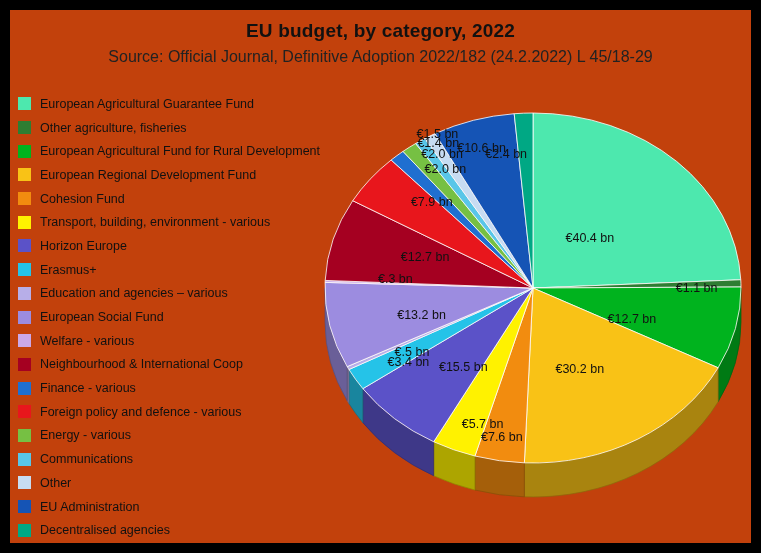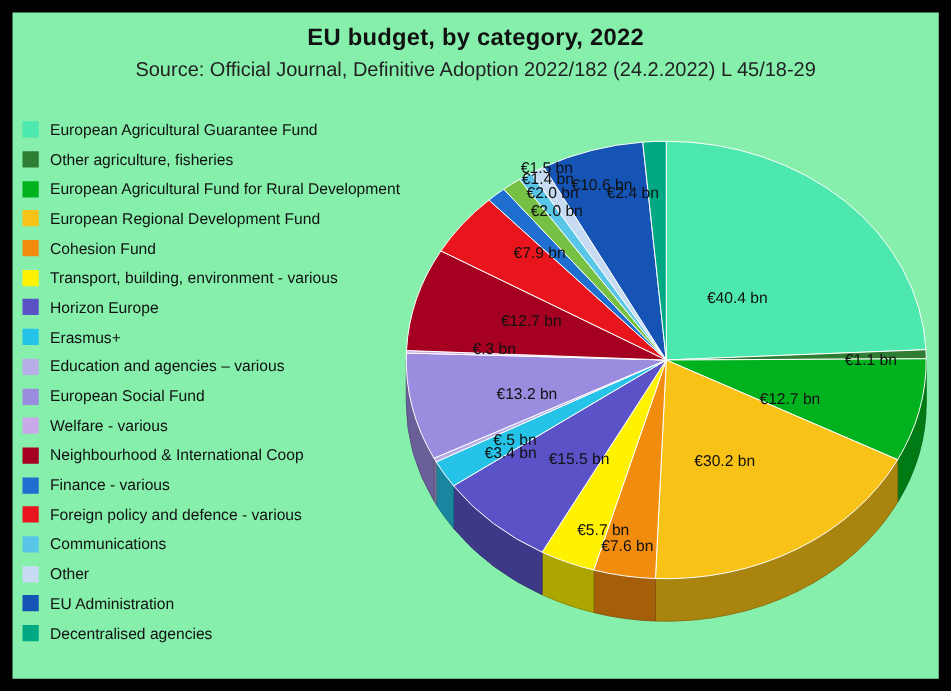--- a/index.html
+++ b/index.html
@@ -6,21 +6,21 @@
   body {
     width:761px; height:553px;
     background:#000;
     font-family:"Liberation Sans", sans-serif;
     overflow:hidden;
   }
   #frame {
     position:absolute;
     left:10px; top:10px;
     width:741px; height:533px;
-    background:#86efac;
+    background:#c2410c;
     overflow:hidden;
   }
   #title {
     position:absolute;
     left:0; top:10px; width:741px;
     text-align:center;
     font-size:19px;
     font-weight:bold;
     color:#111;
     letter-spacing:0.2px;
@@ -126,20 +126,24 @@
         <span class="legend-swatch" style="background: rgb(165, 0, 33);"></span>
         <span class="legend-label">Neighbourhood &amp; International Coop</span>
       </div>
       <div class="legend-item">
         <span class="legend-swatch" style="background: rgb(31, 111, 208);"></span>
         <span class="legend-label">Finance - various</span>
       </div>
       <div class="legend-item">
         <span class="legend-swatch" style="background: rgb(232, 22, 28);"></span>
         <span class="legend-label">Foreign policy and defence - various</span>
+      </div>
+      <div class="legend-item">
+        <span class="legend-swatch" style="background: rgb(118, 192, 67);"></span>
+        <span class="legend-label">Energy - various</span>
       </div>
       <div class="legend-item">
         <span class="legend-swatch" style="background: rgb(89, 198, 232);"></span>
         <span class="legend-label">Communications</span>
       </div>
       <div class="legend-item">
         <span class="legend-swatch" style="background: rgb(199, 220, 242);"></span>
         <span class="legend-label">Other</span>
       </div>
       <div class="legend-item">

